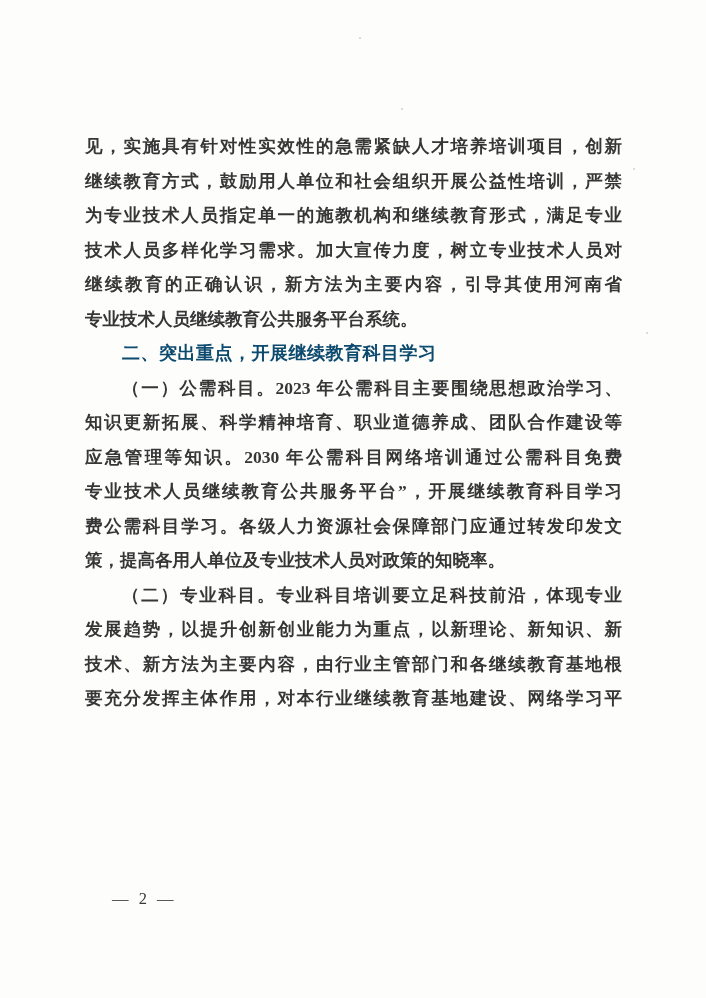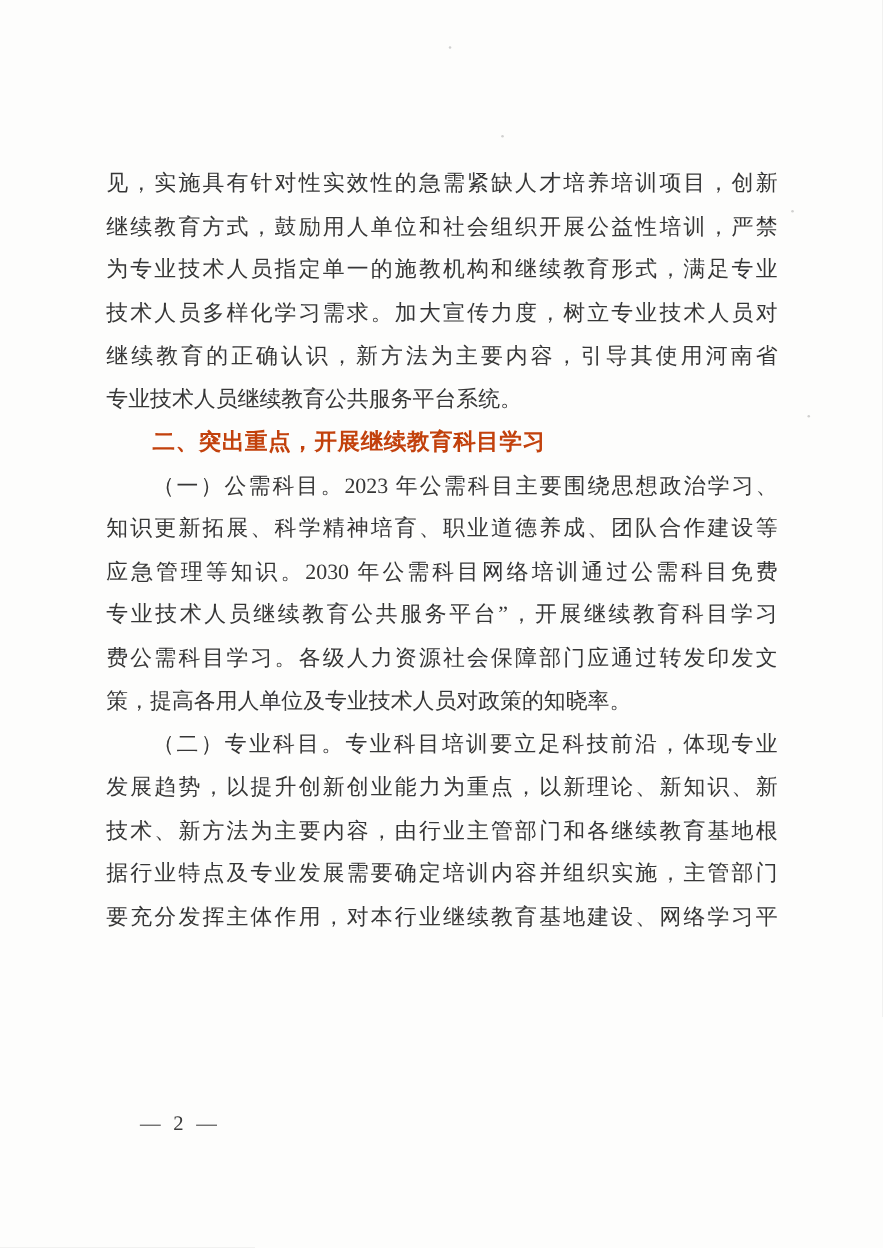--- a/index.html
+++ b/index.html
@@ -22,35 +22,36 @@
     width: 537px;
   }
   .tline {
     height: 34.5px;
     line-height: 34.5px;
     font-size: 17.5px;
     color: #363636;
     white-space: nowrap;
     box-sizing: border-box;
     width: 100%;
+    font-weight: bold;
   }
   .just {
     white-space: normal;
     text-align: justify;
     text-align-last: justify;
     text-justify: inter-character;
   }
   .indent {
     padding-left: 37px;
   }
   .heading {
     font-family: "Liberation Sans", sans-serif;
     font-weight: 700;
     font-size: 18px;
-    color: #c2410c;
+    color: #0c4a6e;
     letter-spacing: 0.5px;
     padding-left: 37px;
   }
   .footer {
     position: absolute;
     left: 112px;
     top: 889px;
     font-size: 16.5px;
     letter-spacing: 3px;
     color: #3a3a3a;
@@ -86,21 +87,20 @@
     <div class="tline just indent">（一）公需科目。2023 年公需科目主要围绕思想政治学习、</div>
     <div class="tline just">知识更新拓展、科学精神培育、职业道德养成、团队合作建设等</div>
     <div class="tline just">应急管理等知识。2030 年公需科目网络培训通过公需科目免费</div>
     <div class="tline just">专业技术人员继续教育公共服务平台”，开展继续教育科目学习</div>
     <div class="tline just">费公需科目学习。各级人力资源社会保障部门应通过转发印发文</div>
     <div class="tline">策，提高各用人单位及专业技术人员对政策的知晓率。</div>
 
     <div class="tline just indent">（二）专业科目。专业科目培训要立足科技前沿，体现专业</div>
     <div class="tline just">发展趋势，以提升创新创业能力为重点，以新理论、新知识、新</div>
     <div class="tline just">技术、新方法为主要内容，由行业主管部门和各继续教育基地根</div>
-    <div class="tline just">据行业特点及专业发展需要确定培训内容并组织实施，主管部门</div>
     <div class="tline just">要充分发挥主体作用，对本行业继续教育基地建设、网络学习平</div>
 
   </div>
 
   <div class="footer">— 2 —</div>
 
   <div class="speck s1"></div>
   <div class="speck s2"></div>
   <div class="speck s3"></div>
   <div class="speck s4"></div>

